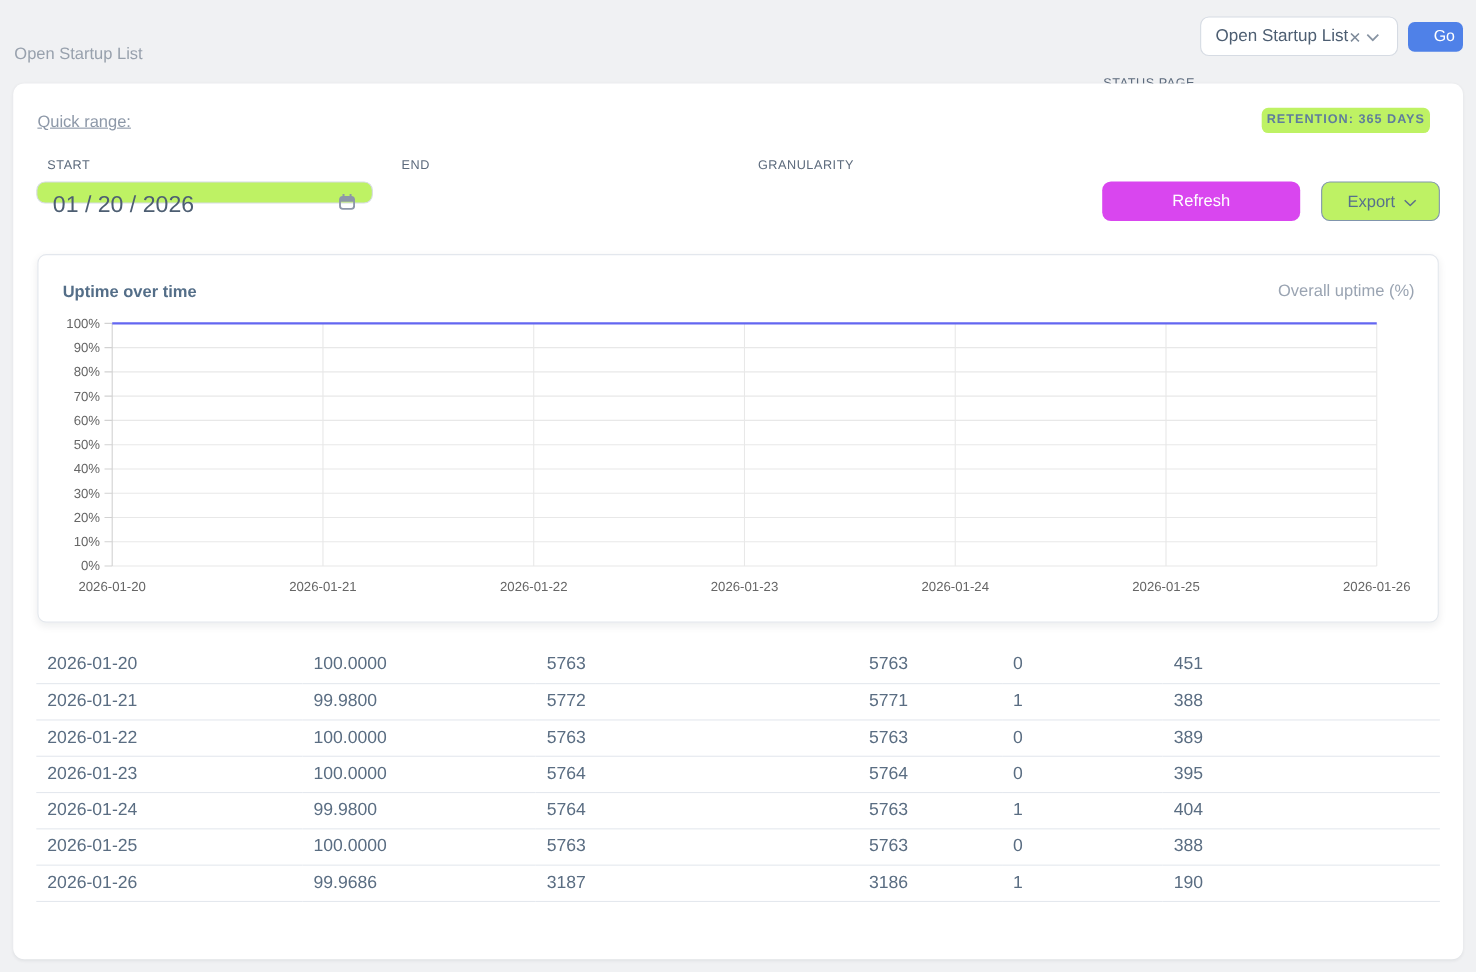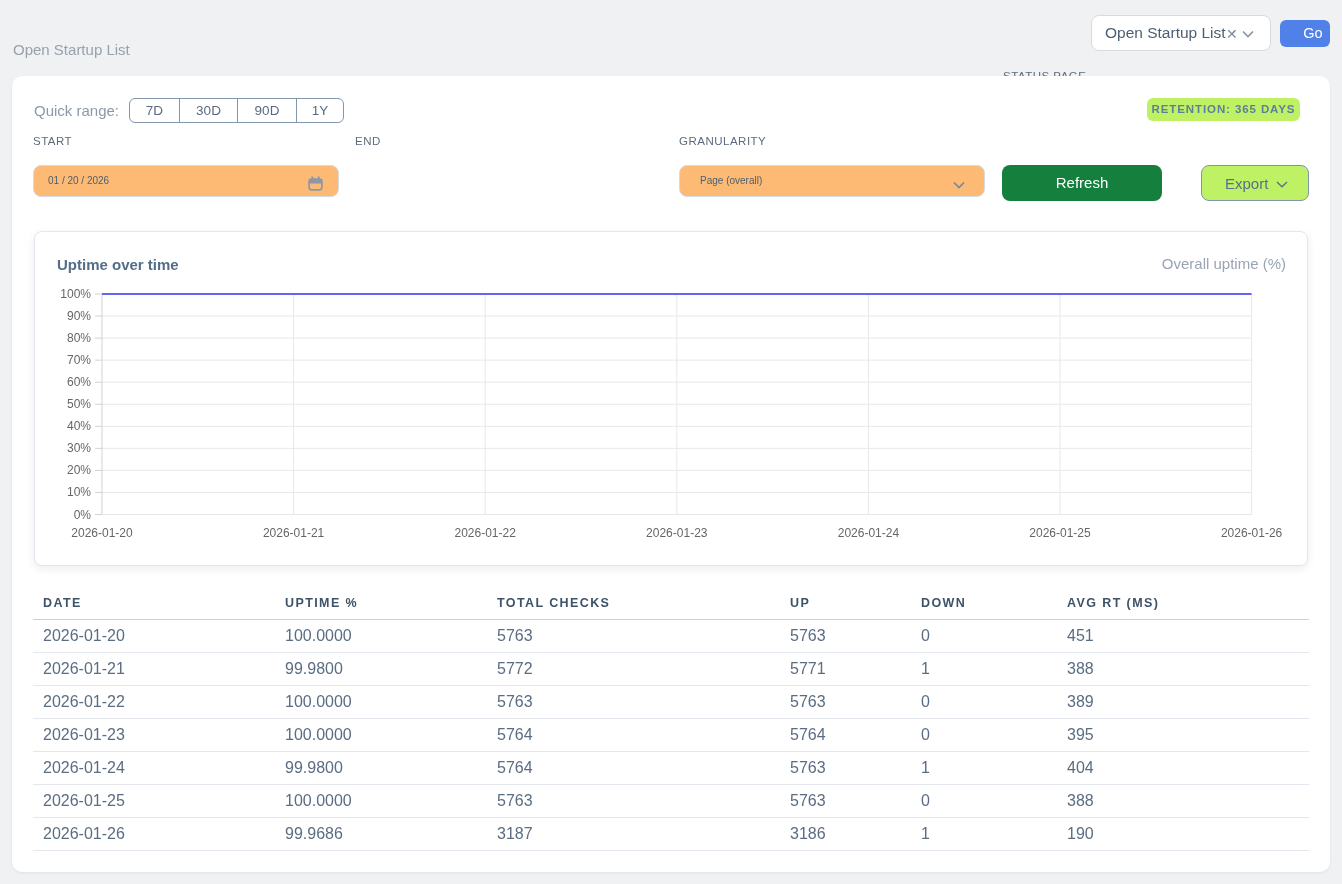--- a/index.html
+++ b/index.html
@@ -8,31 +8,31 @@
   .abs { position:absolute; }
   h1 { position:absolute; left:12px; top:9px; font-size:25px; font-weight:bold; color:#3d5268; letter-spacing:0.2px; }
   .subtitle { position:absolute; left:13px; top:41px; font-size:15px; color:#98a1ad; }
   .splabel { position:absolute; left:1003px; top:27px; font-size:11.5px; color:#5d6b7d; letter-spacing:0.5px;margin-top:43px; }
   .spselect { position:absolute; left:1091px; top:15px; width:180px; height:36px; background:#fff; border:1px solid #d6dbe3; border-radius:8px; }
   .spselect .txt { position:absolute; left:13px; top:8px; font-size:15.5px; color:#4d5e72; }
   .spselect .x { position:absolute; left:134px; top:10px; font-size:14px; color:#7d8a99; }
   .spselect svg { position:absolute; right:16px; top:14px; }
   .gobtn { position:absolute; left:1280px; top:20px; width:50px; height:27px; background:#4f81e8; border-radius:6px; color:#fff; font-size:14.5px; text-align:center; line-height:27px;padding-left:16px; }
   .card { position:absolute; left:12px; top:76px; width:1318px; height:796px; background:#fff; border-radius:10px; box-shadow:0 1px 3px rgba(16,24,40,.07); }
-  .qlabel { position:absolute; left:34px; top:102px; font-size:15px; color:#8d98a8; }
+  .qlabel { position:absolute; left:34px; top:102px; font-size:15px; color:#8d98a8;text-decoration:underline; }
   .qgroup { position:absolute; left:129px; top:98px; height:25px; display:flex; border:1px solid #8296ad; border-radius:6px; overflow:hidden; }
   .qgroup span { display:block; text-align:center; line-height:23px; font-size:13.5px; color:#5a6a80; border-left:1px solid #8296ad; }
   .qgroup span:first-child { border-left:none; }
   .badge { position:absolute; left:1147px; top:98px; width:153px; height:23px; background:#bef264; border-radius:6px; font-size:11.5px; font-weight:bold; letter-spacing:0.9px; color:#5f7d9c; text-align:center; line-height:23px; }
-  .flabel { position:absolute; top:135px; font-size:11.5px; color:#5d6b7d; letter-spacing:0.5px; }
-  .finput { position:absolute; top:165px; width:306px; height:32px; background:#fdba74; border:1px solid #d6dbe3; border-radius:8px; font-size:10px; color:#4d5e72; }
+  .flabel { position:absolute; top:145px; font-size:11.5px; color:#5d6b7d; letter-spacing:0.5px;margin-left:10px; }
+  .finput { position:absolute; top:165px; width:306px; height:20px; background:#bef264; border:1px solid #d6dbe3; border-radius:8px; font-size:21px; color:#4d5e72; }
   .finput .txt { position:absolute; left:14px; top:9px; }
   .finput svg.cal { position:absolute; right:15px; top:10px; }
   .finput svg.chev { position:absolute; right:19px; top:15px; }
-  .refresh { position:absolute; left:1002px; top:165px; width:160px; height:36px; background:#15803d; border-radius:8px; color:#fff; font-size:15px; text-align:center; line-height:36px; }
+  .refresh { position:absolute; left:1002px; top:165px; width:180px; height:36px; background:#d946ef; border-radius:8px; color:#fff; font-size:15px; text-align:center; line-height:36px; }
   .export { position:absolute; left:1201px; top:165px; width:108px; height:36px; background:#bef264; border:1px solid #8095ac; border-radius:8px; font-size:15px; color:#56708c; }
   .export .txt { position:absolute; left:23px; top:9px; }
   .export svg { position:absolute; right:20px; top:15px; }
   .chartcard { position:absolute; left:34px; top:231px; width:1274px; height:335px; background:#fff; border:1px solid #e3e7ed; border-radius:8px; box-shadow:0 3px 8px rgba(16,24,40,.08); }
   table.data { position:absolute; left:33px; top:588px; width:1276px; border-collapse:collapse; table-layout:fixed; }
   table.data th { font-size:12.5px; font-weight:bold; letter-spacing:1.4px; color:#3e5268; text-align:left; padding:0 10px; height:31px; border-bottom:1px solid #c9d2dc; }
   table.data td { font-size:16px; color:#5a6d82; text-align:left; padding:0 10px; height:33px; border-bottom:1px solid #e4e8ee; }
 </style>
 </head>
 <body>
@@ -44,46 +44,34 @@
     <span class="x">✕</span>
     <svg width="12" height="8" viewBox="0 0 12 8">
         <path d="M1 1.5 L6 6.5 L11 1.5" fill="none" stroke="#8894a3" stroke-width="1.6"></path>
       </svg>
   </div>
   <div class="gobtn">Go</div>
 
   <div class="card"></div>
 
   <div class="qlabel">Quick range:</div>
-  <div class="qgroup">
-      <span style="width:49px">7D</span>
-      <span style="width:58px">30D</span>
-      <span style="width:59px">90D</span>
-      <span style="width:47px">1Y</span>
-    </div>
   <div class="badge">RETENTION: 365 DAYS</div>
 
   <div class="flabel" style="left:33px">START</div>
   <div class="flabel" style="left:355px">END</div>
   <div class="flabel" style="left:679px">GRANULARITY</div>
 
   <div class="finput" style="left:33px">
     <span class="txt">01 / 20 / 2026</span>
     <svg class="cal" width="15" height="15" viewBox="0 0 15 15">
       <rect x="1.1" y="3" width="12.8" height="10.9" rx="2.6" fill="none" stroke="#8d97a8" stroke-width="1.7"></rect>
       <path d="M1.1 7.5 V5.6 C1.1 4.2 2.2 3 3.7 3 H11.3 C12.8 3 13.9 4.2 13.9 5.6 V7.5 Z" fill="#8d97a8"></path>
       <rect x="3.4" y="0.4" width="1.8" height="3.2" fill="#8d97a8"></rect>
       <rect x="9.8" y="0.4" width="1.8" height="3.2" fill="#8d97a8"></rect>
     </svg>
-  </div>
-  <div class="finput" style="left:679px">
-    <span class="txt" style="left:20px">Page (overall)</span>
-    <svg class="chev" width="12" height="8" viewBox="0 0 12 8">
-        <path d="M1 1.5 L6 6.5 L11 1.5" fill="none" stroke="#7b8799" stroke-width="1.7"></path>
-      </svg>
   </div>
   <div class="refresh">Refresh</div>
   <div class="export">
     <span class="txt">Export</span>
     <svg width="12" height="7" viewBox="0 0 12 7">
         <path d="M1 1 L6 5.8 L11 1" fill="none" stroke="#5c7089" stroke-width="1.4"></path>
       </svg>
   </div>
 
   <div class="chartcard"></div>
@@ -159,28 +147,20 @@
   <table class="data">
     <colgroup>
       <col style="width:242px">
         <col style="width:212px">
         <col style="width:293px">
         <col style="width:131px">
         <col style="width:146px">
         <col style="width:252px">
     </colgroup>
     <tbody>
-        <tr>
-          <th>DATE</th>
-          <th>UPTIME %</th>
-          <th>TOTAL CHECKS</th>
-          <th>UP</th>
-          <th>DOWN</th>
-          <th>AVG RT (MS)</th>
-        </tr>
     <tr>
           <td>2026-01-20</td>
           <td>100.0000</td>
           <td>5763</td>
           <td>5763</td>
           <td>0</td>
           <td>451</td>
         </tr>
     <tr>
           <td>2026-01-21</td>

